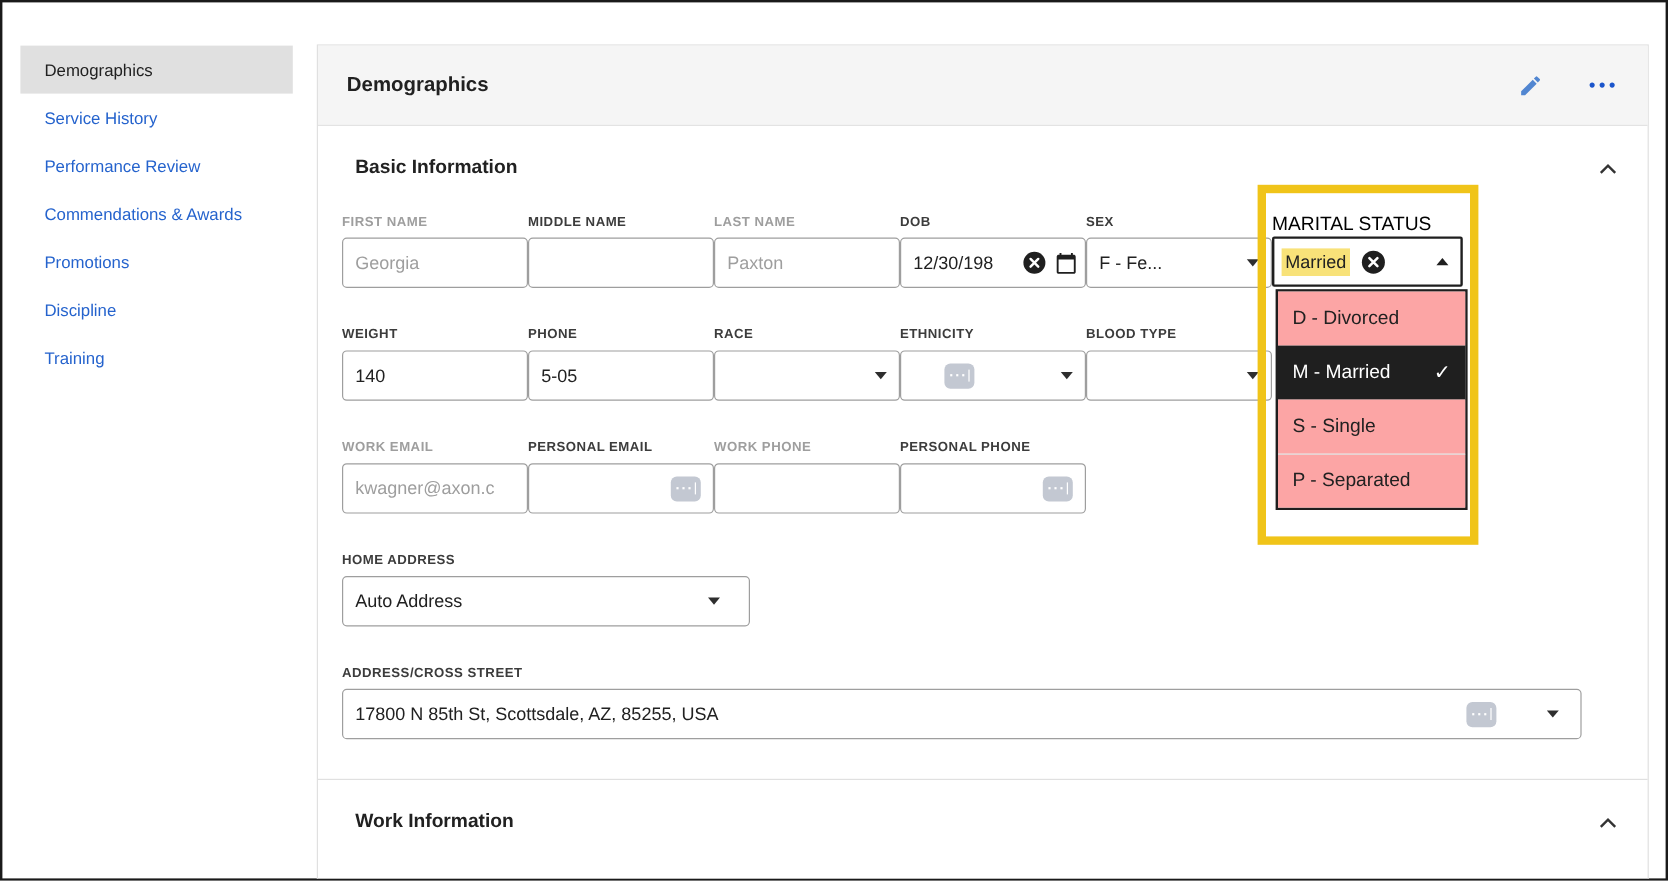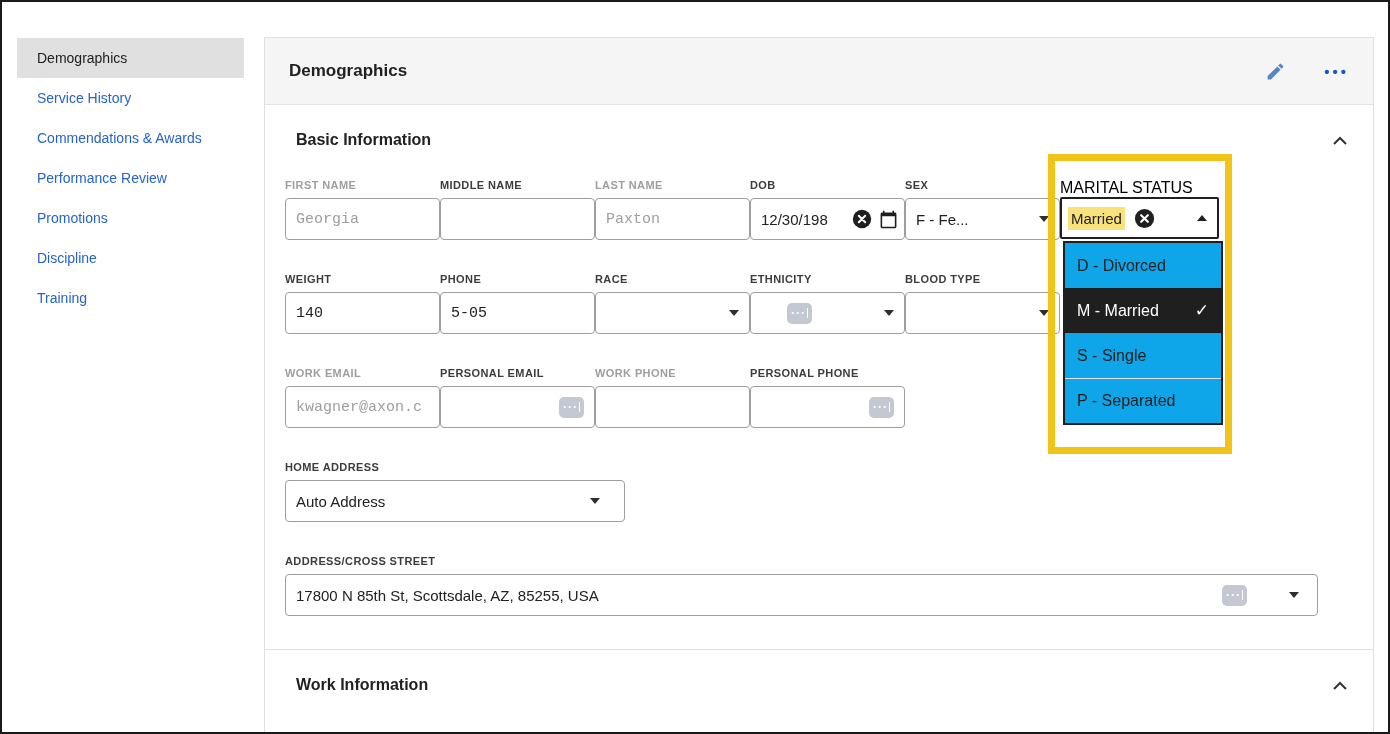--- a/index.html
+++ b/index.html
@@ -40,55 +40,55 @@
 .divider{height:1px;background:#e0e0e0;margin-top:14px}
 
 
 .row{display:flex;margin-bottom:33px}
 .fgroup{width:155px}
 .fgroup.wide{width:340px}
 .fgroup.xwide{width:1033px}
 .fgroup label{display:block;font-size:11px;font-weight:700;letter-spacing:.4px;color:var(--label-dark);margin-bottom:7px;white-space:nowrap}
 .fgroup.dim label{color:var(--label-gray)}
 .control{height:42px;border:1px solid var(--input-border);border-radius:4px;background:#fff;display:flex;align-items:center;padding:0 10px;font-size:15px;color:var(--value-dark);width:100%}
-input.control{outline:none;font-family:Liberation Mono, monospace}
+input.control{outline:none;font-family:Liberation Sans, sans-serif}
 .dim .control,.gray-val{color:var(--value-gray)}
 .control .val{flex:1;overflow:hidden;white-space:nowrap}
 .sel-arrow{width:0;height:0;border-left:5px solid transparent;border-right:5px solid transparent;border-top:6px solid #2e2e2e;margin-left:auto;flex:none}
 .sel-arrow.up{border-top:none;border-bottom:6px solid #1f1f1f}
 .autofill{width:25px;height:21px;border-radius:5px;background:#c3c8d2;color:#fff;display:flex;align-items:center;justify-content:center;font-size:12px;font-weight:700;letter-spacing:1px;flex:none;cursor:pointer}
 .autofill::after{content:"";width:1px;height:10px;background:#fff;margin-left:1px}
 .autofill.center{margin:0 auto 0 26px}
 .autofill.right{margin-left:auto}
 .xicon{flex:none;display:flex;cursor:pointer}
 .cal{flex:none;display:flex;margin-left:6px;cursor:pointer}
 
 
 .marital-col{position:relative;width:159px}
 .hl-box{position:absolute;left:-12px;top:-25px;width:184px;height:300px;border:7px solid var(--highlight-yellow);z-index:4;pointer-events:none}
 .combo{position:relative;z-index:5;height:42px;border:2px solid #1f1f1f;border-radius:2px;background:#fff;display:flex;align-items:center;padding:0 10px 0 6px;cursor:pointer}
 .combo .val{background:var(--text-highlight);padding:3px 3px;font-size:15px;color:#212121;flex:none}
 .combo .xicon{margin-left:8px}
 .menu{position:absolute;left:3px;top:62px;width:160px;background:#fff;border:2px solid #1f1f1f;z-index:6}
-.menu-item{height:45px;display:flex;align-items:center;padding:0 12px;font-size:16px;color:#212121;background:#0ea5e9;border-top:1px solid #e0e0e0;cursor:pointer}
+.menu-item{height:45px;display:flex;align-items:center;padding:0 12px;font-size:16px;color:#212121;background:#fca5a5;border-top:1px solid #e0e0e0;cursor:pointer}
 .menu-item:first-child{border-top:none}
 .menu-item.selected{background:var(--selected-item-bg);color:#fff;border-top:none}
 .menu-item.selected + .menu-item{border-top:none}
 .menu-item .check{margin-left:auto;font-size:17px}
 </style>
 </head>
 <body>
 
 <div class="frame">
 
   <nav class="sidebar">
     <div class="nav-item active">Demographics</div>
     <div class="nav-item">Service History</div>
+    <div class="nav-item">Performance Review</div>
     <div class="nav-item">Commendations &amp; Awards</div>
-    <div class="nav-item">Performance Review</div>
     <div class="nav-item">Promotions</div>
     <div class="nav-item">Discipline</div>
     <div class="nav-item">Training</div>
   </nav>
 
   <main class="card">
 
     <header class="card-header">
       <h1>Demographics</h1>
       <div class="header-actions">

